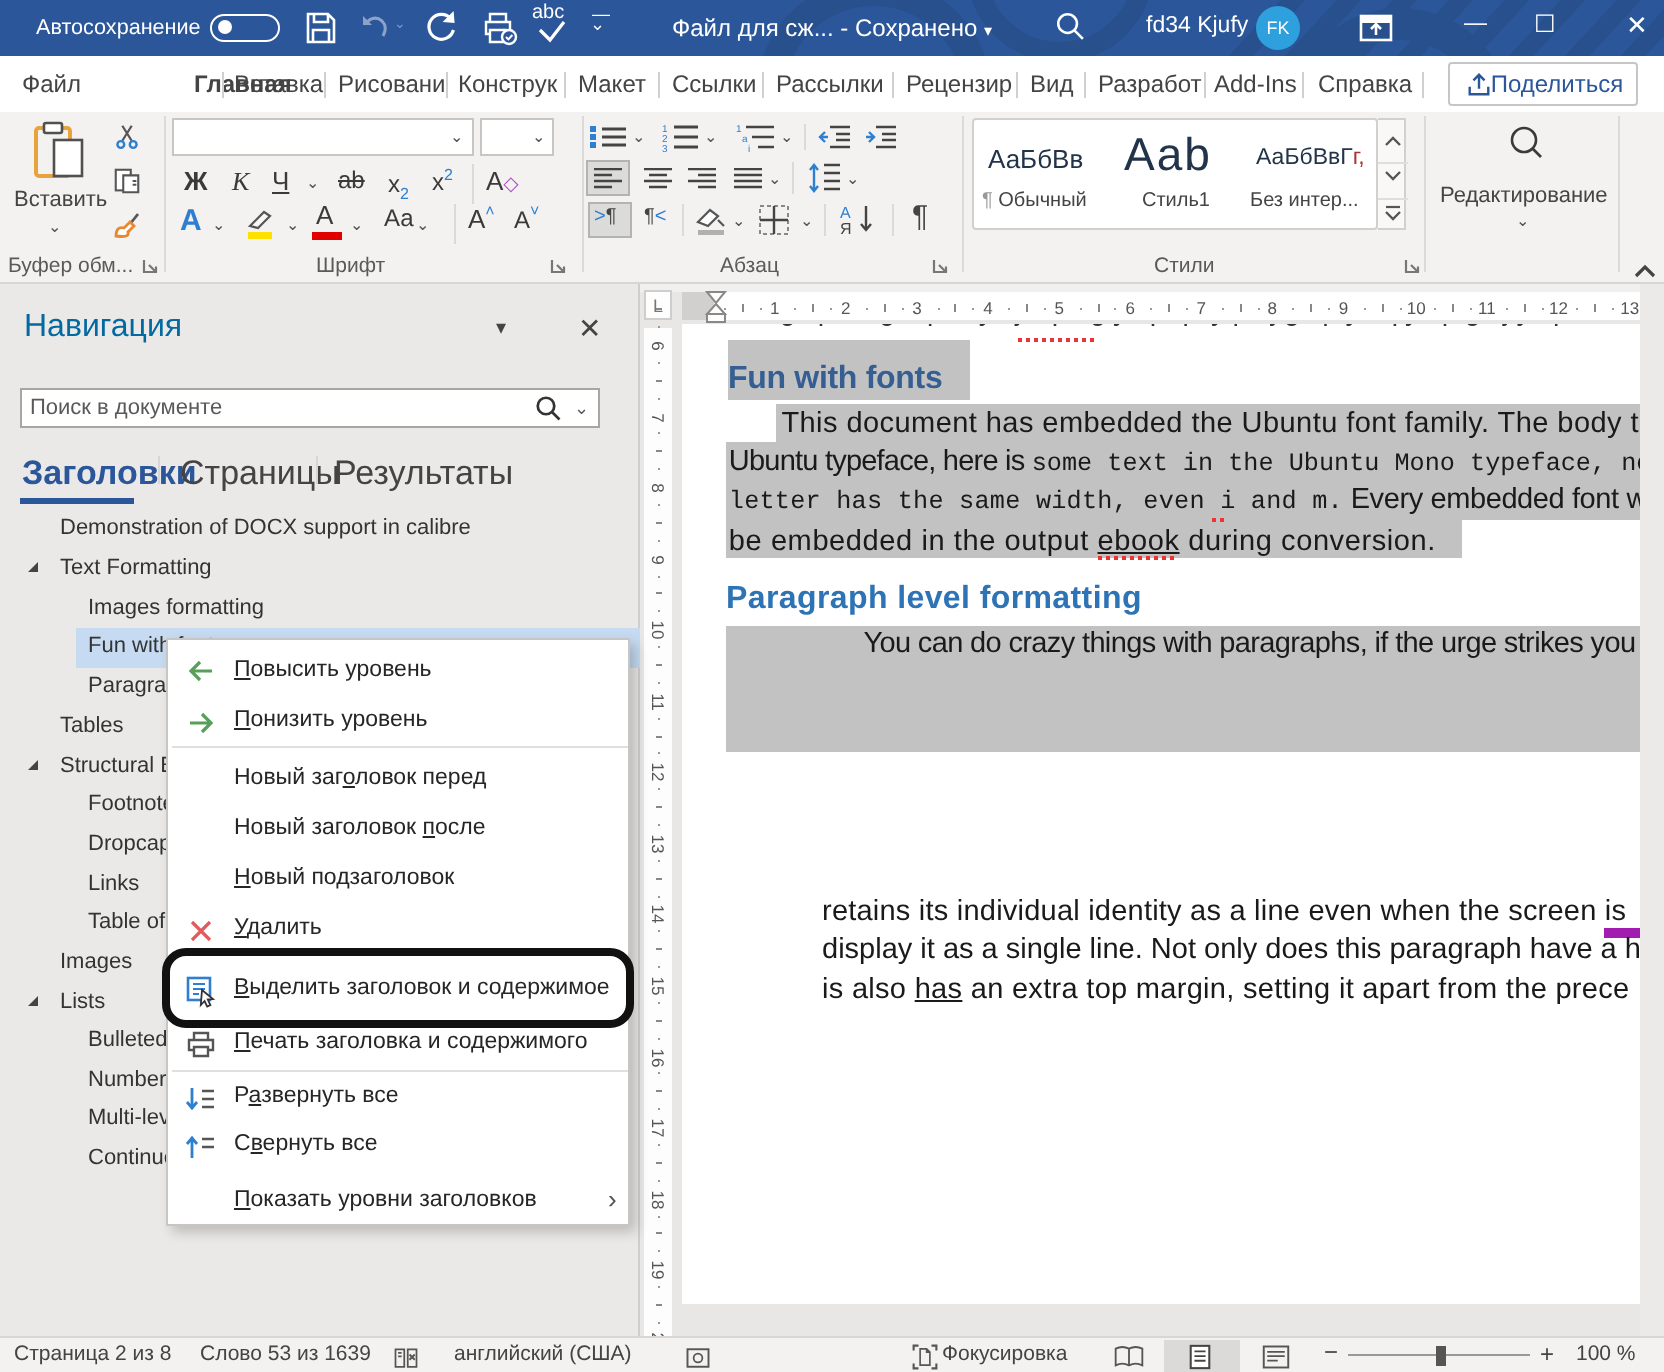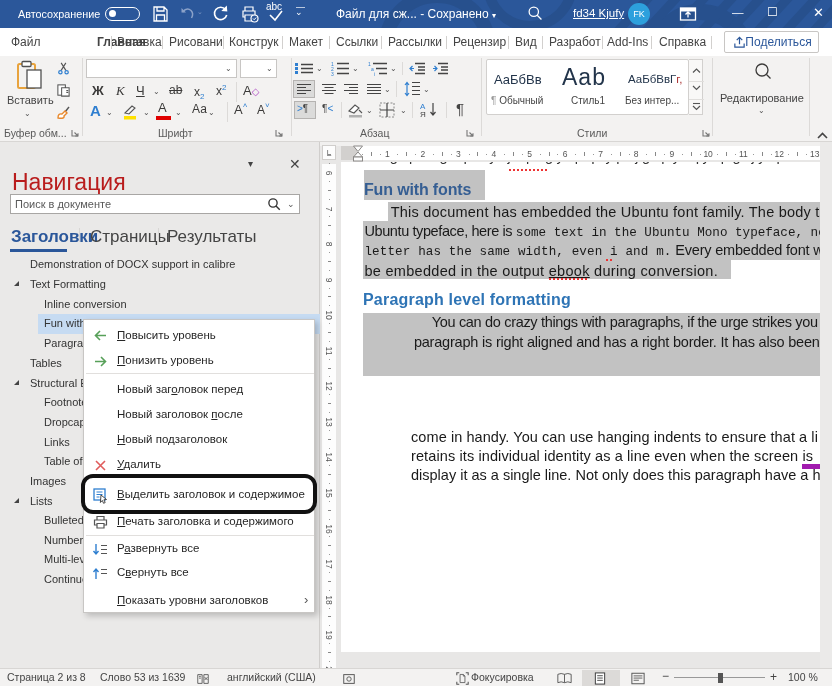--- a/index.html
+++ b/index.html
@@ -23,21 +23,21 @@
 #ribbon{position:absolute;left:0;top:56px;width:832px;height:86px;background:#f3f2f1;border-bottom:1px solid #d8d6d4;}
 .rdiv{position:absolute;top:2px;width:1px;height:78px;background:#dcdad8;}
 .glabel{position:absolute;top:71px;font-size:10.5px;color:#5a5a5a;white-space:nowrap;}
 .launch{position:absolute;top:73px;width:8px;height:8px;}
 .combo{position:absolute;top:3px;height:19px;background:#fff;border:1px solid #c8c6c4;}
 .ric{position:absolute;font-size:13px;color:#3b3a39;white-space:nowrap;}
 .dd{position:absolute;font-size:8px;color:#555;}
 .selbox{position:absolute;background:#dbdbda;border:1px solid #b5b3b1;}
 
 #navpane{position:absolute;left:0;top:142px;width:320px;height:526px;background:#eae9e8;border-right:1px solid #d0cecc;}
-#navtitle{position:absolute;left:12px;top:169px;font-size:23px;color:#b91c1c;}
+#navtitle{position:absolute;left:12px;top:155px;font-size:16px;color:#0369a1;}
 #searchbox{position:absolute;left:10px;top:194px;width:290px;height:20px;background:#fff;border:1px solid #a8a6a4;}
 #searchbox .ph{position:absolute;left:4px;top:3px;font-size:11px;color:#595959;}
 .navtab{position:absolute;top:227px;font-size:17px;color:#444;white-space:nowrap;}
 #navtabu{position:absolute;left:10px;top:249px;width:57px;height:3px;background:#2b579a;}
 .trow{position:absolute;font-size:11px;color:#333;white-space:nowrap;}
 .tri{position:absolute;width:0;height:0;border-left:5px solid transparent;border-bottom:5px solid #444;}
 #selrow{position:absolute;left:38px;top:314px;width:282px;height:20px;background:#c6dbf2;}
 
 #docarea{position:absolute;left:320px;top:142px;width:512px;height:526px;background:#e8e7e6;}
 #page{position:absolute;left:21px;top:20px;width:479px;height:490px;background:#fff;overflow:hidden;}
@@ -107,21 +107,21 @@
  <svg class="tbicon" style="left:266px;top:9px;" viewBox="0 0 20 20">
       <path d="M4 6l5 5 7-9" fill="none" stroke="#fff" stroke-width="1.6"></path>
     </svg>
  <span class="t" style="left:296px;top:2px;font-size:9px;">—</span>
  <span class="t" style="left:295px;top:7px;font-size:9px;">⌄</span>
  <span class="t" style="left:336px;top:7px;font-size:12px;">Файл для сж... - Сохранено <span style="font-size:8px;">▾</span></span>
  <svg class="tbicon" style="left:527px;top:5px;width:17px;height:17px;" viewBox="0 0 20 20">
       <circle cx="8" cy="8" r="5.5" fill="none" stroke="#fff" stroke-width="1.5"></circle>
       <path d="M12 12l5 5" stroke="#fff" stroke-width="1.5"></path>
     </svg>
- <span class="t" style="left:573px;top:7px;text-decoration:underline;">fd34 Kjufy</span>
+ <span class="t" style="left:573px;top:7px;">fd34 Kjufy</span>
  <div id="avatar">FK</div>
  <svg class="tbicon" style="left:678px;" viewBox="0 0 20 20">
       <rect x="2.5" y="4" width="15" height="12" fill="none" stroke="#fff" stroke-width="1.3"></rect>
       <rect x="2.5" y="4" width="15" height="3.5" fill="#fff"></rect>
       <path d="M10 13.5 V8.5 M7.5 10.5 L10 8 l2.5 2.5" fill="none" stroke="#fff" stroke-width="1.3"></path>
     </svg>
  <span class="t" style="left:732px;top:6px;">—</span>
  <span class="t" style="left:767px;top:5px;font-size:12px;">☐</span>
  <span class="t" style="left:813px;top:5px;font-size:13px;">✕</span>
 </div>
@@ -360,21 +360,21 @@
 <span class="navtab" style="left:11px;font-weight:bold;color:#2b579a;">Заголовки</span>
 <span class="navtab" style="left:90px;">Страницы</span>
 <span class="navtab" style="left:167px;">Результаты</span>
 <div id="navtabu"></div>
 <div class="abs" style="left:79px;top:228px;width:1px;height:14px;background:#d8d6d4;"></div>
 <div class="abs" style="left:158px;top:228px;width:1px;height:14px;background:#d8d6d4;"></div>
 <div id="selrow"></div>
 <span class="trow" style="left:30px;top:258px;">Demonstration of DOCX support in calibre</span>
 <div class="tri" style="left:14px;top:281px;"></div>
 <span class="trow" style="left:30px;top:278px;">Text Formatting</span>
-<span class="trow" style="left:44px;top:298px;">Inline conversion</span>
+<span class="trow" style="left:44px;top:298px;">Images formatting</span>
 <span class="trow" style="left:44px;top:317px;">Fun with fonts</span>
 <span class="trow" style="left:44px;top:337px;">Paragraph level formatting</span>
 <span class="trow" style="left:30px;top:357px;">Tables</span>
 <div class="tri" style="left:14px;top:380px;"></div>
 <span class="trow" style="left:30px;top:377px;">Structural Elements</span>
 <span class="trow" style="left:44px;top:396px;">Footnotes</span>
 <span class="trow" style="left:44px;top:416px;">Dropcaps</span>
 <span class="trow" style="left:44px;top:436px;">Links</span>
 <span class="trow" style="left:44px;top:455px;">Table of Contents</span>
 <span class="trow" style="left:30px;top:475px;">Images</span>
@@ -524,24 +524,23 @@
 
   <span class="doctext" style="left:23px;top:19px;font-weight:bold;font-size:16px;color:#355e93;letter-spacing:-0.15px;">Fun with fonts</span>
   <span class="doctext" style="left:49.7px;top:41.7px;letter-spacing:0.22px;">This document has embedded the Ubuntu font family. The body text is</span>
   <span class="doctext" style="left:23.4px;top:61.1px;letter-spacing:-0.39px;">Ubuntu typeface, here is <span class="mono" style="letter-spacing:0px;">some text in the Ubuntu Mono typeface, no</span></span>
   <span class="doctext" style="left:23.4px;top:80.4px;"><span class="mono" style="letter-spacing:0.12px;">letter has the same width, even i and m.</span><span style="letter-spacing:-0.2px;"> Every embedded font wi</span></span>
   <span class="doctext" style="left:23.4px;top:100.6px;letter-spacing:0.3px;">be embedded in the output <span style="text-decoration:underline;">ebook</span> during conversion.</span>
   <div class="squig" style="left:265px;top:96.5px;width:8px;"></div>
   <div class="squig" style="left:208px;top:116px;width:38px;"></div>
   <span class="doctext" style="left:22px;top:129px;font-weight:bold;font-size:16px;color:#2e74b5;letter-spacing:0.2px;">Paragraph level formatting</span>
   <span class="doctext" style="left:90.7px;top:152.4px;letter-spacing:-0.32px;">You can do crazy things with paragraphs, if the urge strikes you a</span>
-  <span class="doctext" style="left:72.9px;top:171.9px;letter-spacing:-0.2px;">paragraph is right aligned and has a right border. It has also been</span>
-  <span class="doctext" style="left:70px;top:266.7px;letter-spacing:0.08px;">come in handy. You can use hanging indents to ensure that a li</span>
   <span class="doctext" style="left:70px;top:286px;letter-spacing:0.11px;">retains its individual identity as a line even when the screen <span style="border-bottom:5px solid #a21caf;">is&nbsp;&nbsp;&nbsp;</span></span>
   <span class="doctext" style="left:70px;top:305.3px;">display it as a single line. Not only does this paragraph have a h</span>
+  <span class="doctext" style="left:70px;top:324.6px;letter-spacing:0.15px;">is also <span style="text-decoration:underline;">has</span> an extra top margin, setting it apart from the prece</span>
  </div>
  <div id="rgutter"></div>
 </div>
 
 <div id="ctxmenu">
  <svg class="mic" style="top:7px;" viewBox="0 0 17 17">
       <path d="M14 8.5 H4 M8 4 L3.5 8.5 L8 13" fill="none" stroke="#57a059" stroke-width="1.6"></path>
     </svg>
  <span class="mi" style="top:9px;"><u>П</u>овысить уровень</span>
  <svg class="mic" style="top:33px;" viewBox="0 0 17 17">

